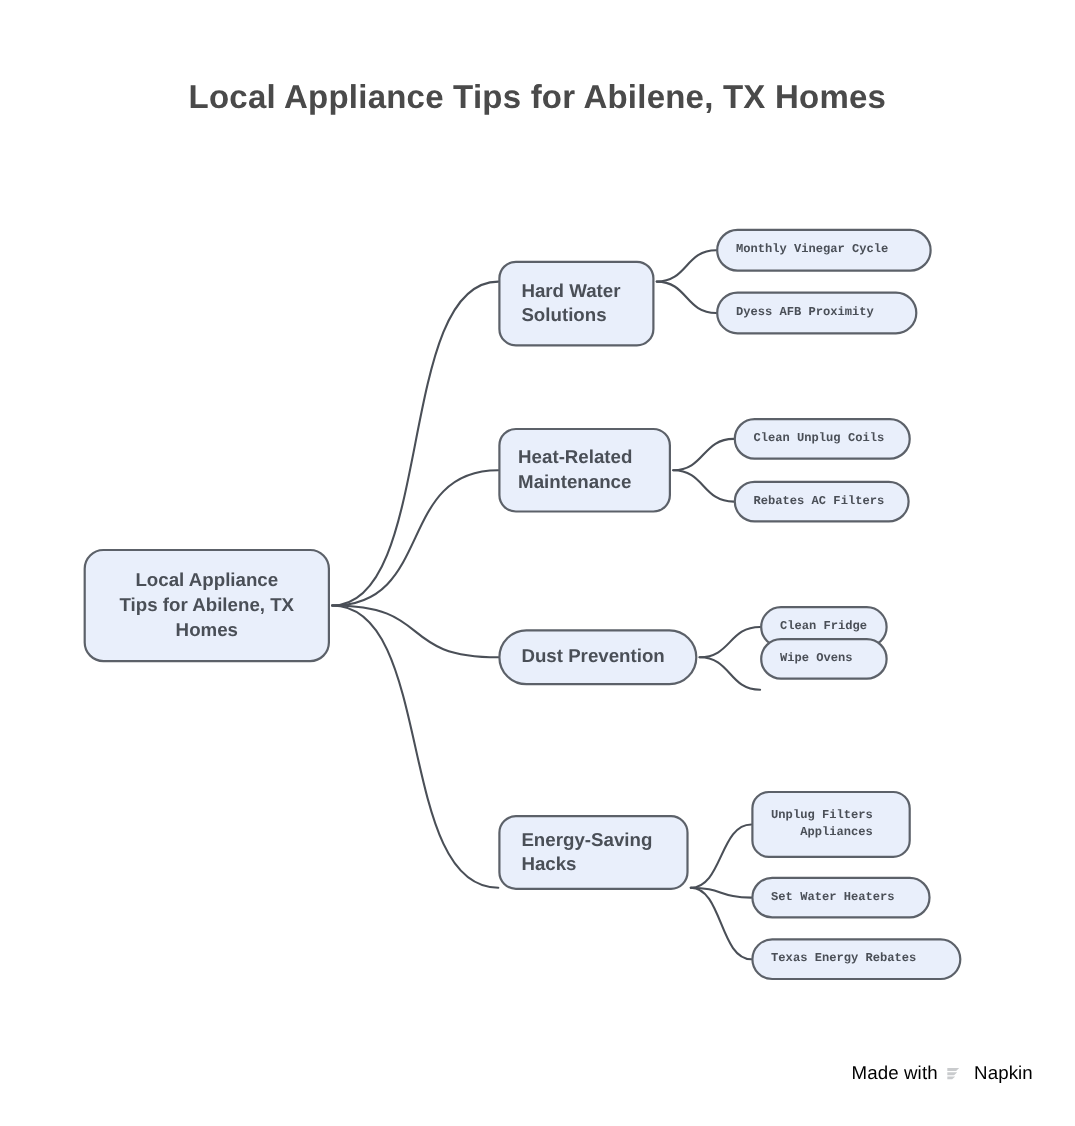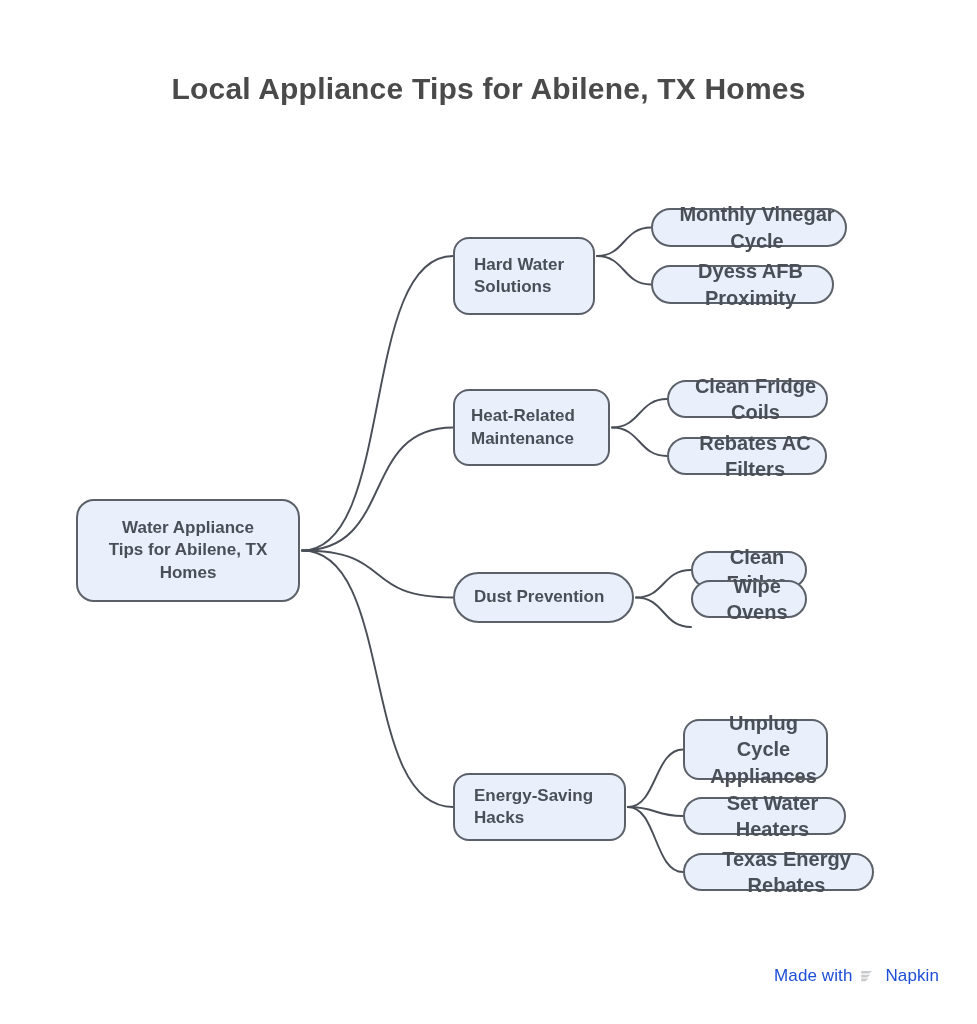--- a/index.html
+++ b/index.html
@@ -54,40 +54,41 @@
     border-radius: 16px;
     font-size: 17px;
     padding-left: 19px;
     text-align: left;
   }
   .node.branch.pill {
     border-radius: 26px;
   }
   .node.leaf {
     border-radius: 20px;
-    font-size: 20px;
+    font-size: 11px;
     padding-left: 16px;
-    text-align: center;
+    text-align: right;
+    font-family: Liberation Mono, monospace;
   }
   .node.leaf.two-line {
     border-radius: 16px;
   }
   .watermark {
     position: absolute;
     right: 38px;
     bottom: 38px;
     display: flex;
     align-items: center;
     gap: 7px;
     color: #c9cbcd;
     font-size: 17px;
     letter-spacing: 0.1px;
     user-select: none;
   }
-  .watermark .wm-text { color: #1d4ed8; }
+  .watermark .wm-text { color: #000000; }
   .wm-logo { display: block; }
 </style>
 </head>
 <body>
 
 <svg id="canvas" viewBox="0 0 977 1024" xmlns="http://www.w3.org/2000/svg">
   <g id="edges" fill="none" stroke="#4a4f57" stroke-width="1.9" stroke-linecap="round">
       <path d="M 302 550.5 C 395.62 550.5, 359.38 256, 453 256"></path>
       <path d="M 597 256 C 625.08 256, 622.92 227.5, 651 227.5"></path>
       <path d="M 597 256 C 625.08 256, 622.92 284.5, 651 284.5"></path>
@@ -100,37 +101,37 @@
       <path d="M 302 550.5 C 395.62 550.5, 359.38 807, 453 807"></path>
       <path d="M 628 807 C 656.6 807, 654.4 749.5, 683 749.5"></path>
       <path d="M 628 807 C 656.6 807, 654.4 816, 683 816"></path>
       <path d="M 628 807 C 656.6 807, 654.4 872, 683 872"></path>
     </g>
 </svg>
 
 <div class="page-title">Local Appliance Tips for Abilene, TX Homes</div>
 
 <div id="nodes">
-    <div class="node root" style="left: 76px; top: 499px; width: 224px; height: 103px;">Water Appliance
+    <div class="node root" style="left: 76px; top: 499px; width: 224px; height: 103px;">Local Appliance
 Tips for Abilene, TX
 Homes</div>
     <div class="node branch" style="left: 453px; top: 217px; width: 142px; height: 78px; margin-top: 20px;">Hard Water
 Solutions</div>
     <div class="node leaf pill" style="left: 651px; top: 208px; width: 196px; height: 39px;">Monthly Vinegar Cycle</div>
     <div class="node leaf pill" style="left: 651px; top: 265px; width: 183px; height: 39px;">Dyess AFB Proximity</div>
     <div class="node branch" style="left: 453px; top: 389px; width: 157px; height: 77px; padding-left: 16px;">Heat-Related
 Maintenance</div>
-    <div class="node leaf pill" style="left: 667px; top: 380px; width: 161px; height: 38px;">Clean Fridge Coils</div>
+    <div class="node leaf pill" style="left: 667px; top: 380px; width: 161px; height: 38px;">Clean Unplug Coils</div>
     <div class="node leaf pill" style="left: 667px; top: 437px; width: 160px; height: 38px;">Rebates AC Filters</div>
     <div class="node branch pill" style="left: 453px; top: 572px; width: 181px; height: 51px;">Dust Prevention</div>
     <div class="node leaf pill" style="left: 691px; top: 551px; width: 116px; height: 38px;">Clean Fridge</div>
     <div class="node leaf pill" style="left: 691px; top: 580px; width: 116px; height: 38px;">Wipe Ovens</div>
-    <div class="node branch" style="left: 453px; top: 773px; width: 173px; height: 68px;">Energy-Saving
+    <div class="node branch" style="left: 453px; top: 741px; width: 173px; height: 68px;">Energy-Saving
 Hacks</div>
-    <div class="node leaf two-line" style="left: 683px; top: 719px; width: 145px; height: 61px;">Unplug Cycle
+    <div class="node leaf two-line" style="left: 683px; top: 719px; width: 145px; height: 61px;">Unplug Filters
 Appliances</div>
     <div class="node leaf pill" style="left: 683px; top: 797px; width: 163px; height: 38px;">Set Water Heaters</div>
     <div class="node leaf pill" style="left: 683px; top: 853px; width: 191px; height: 38px;">Texas Energy Rebates</div>
   </div>
 
 <div class="watermark">
   <span class="wm-text">Made with</span>
   <svg class="wm-logo" width="19" height="19" viewBox="0 0 19 19" xmlns="http://www.w3.org/2000/svg">
     <g fill="#c9cbcd">
       <path d="M2.2 4.0 L13.0 4.0 L10.2 6.6 L2.2 6.6 Z"></path>

